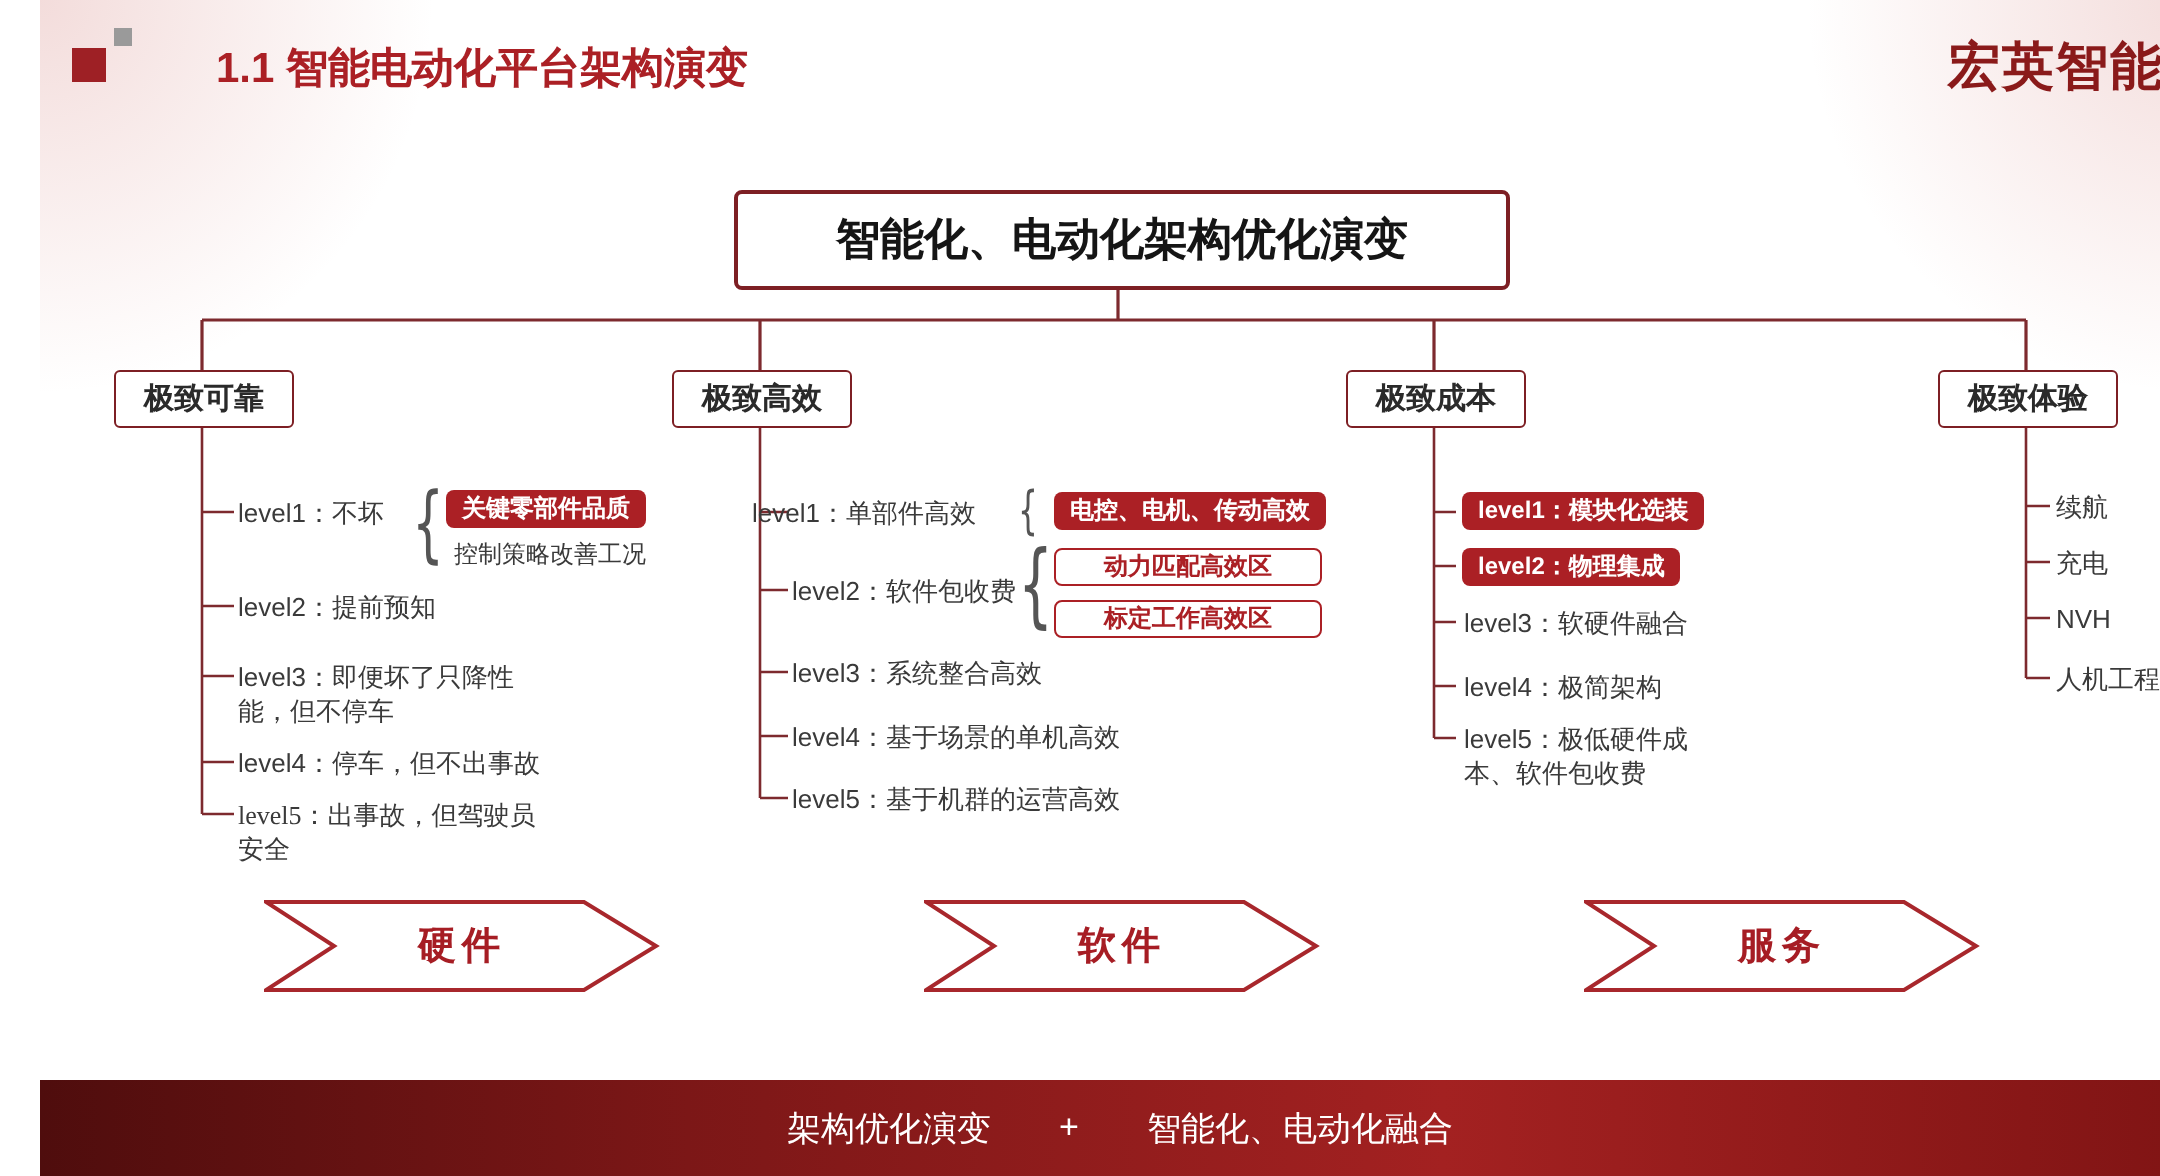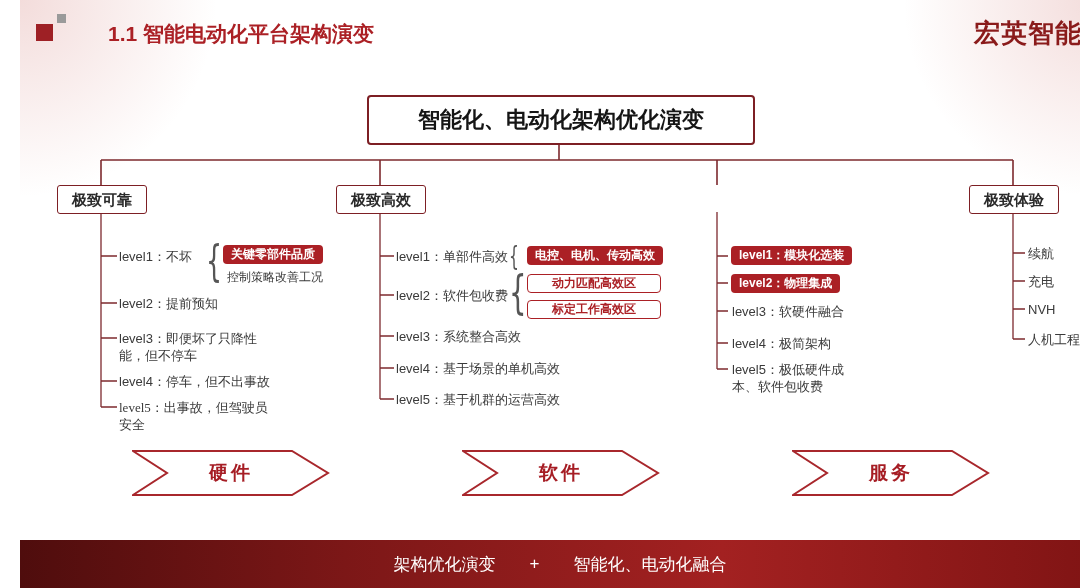--- a/index.html
+++ b/index.html
@@ -59,32 +59,33 @@
     <path d="M81 212 V407 M81 256 H97 M81 303 H97 M81 338 H97 M81 381 H97 M81 407 H97" stroke="#7d2a2e" stroke-width="1.3" fill="none"></path>
     <path d="M360 212 V399 M360 256 H374 M360 295 H374 M360 336 H374 M360 368 H374 M360 399 H374" stroke="#7d2a2e" stroke-width="1.3" fill="none"></path>
     <path d="M697 212 V369 M697 256 H708 M697 283 H708 M697 311 H708 M697 343 H708 M697 369 H708" stroke="#7d2a2e" stroke-width="1.3" fill="none"></path>
     <path d="M993 212 V339 M993 253 H1005 M993 281 H1005 M993 309 H1005 M993 339 H1005" stroke="#7d2a2e" stroke-width="1.3" fill="none"></path>
   </svg>
 
   <div class="rootbox">智能化、电动化架构优化演变</div>
 
   <div class="branch" style="left:37px;">极致可靠</div>
   <div class="branch" style="left:316px;">极致高效</div>
+  <div class="branch" style="left:653px;">极致成本</div>
   <div class="branch" style="left:949px;">极致体验</div>
 
   <div class="lvl" style="left:99px;top:248px;">level1：不坏</div>
   <span class="brace" style="left:186px;top:241px;font-size:42px;">{</span>
   <div class="badge filled" style="left:203px;top:245px;">关键零部件品质</div>
   <div class="subitem" style="left:207px;top:270px;">控制策略改善工况</div>
   <div class="lvl" style="left:99px;top:295px;">level2：提前预知</div>
   <div class="lvl wrap" style="left:99px;top:330px;width:156px;">level3：即便坏了只降性能，但不停车</div>
   <div class="lvl" style="left:99px;top:373px;">level4：停车，但不出事故</div>
   <div class="lvl wrap" style="left:99px;top:399px;width:156px;font-family:Liberation Serif, serif;">level5：出事故，但驾驶员安全</div>
 
-  <div class="lvl" style="left:376px;top:248px;">level1：单部件高效</div>
+  <div class="lvl" style="left:356px;top:248px;">level1：单部件高效</div>
   <span class="brace" style="left:489px;top:243px;font-size:26px;">{</span>
   <div class="badge filled" style="left:507px;top:246px;">电控、电机、传动高效</div>
   <div class="lvl" style="left:376px;top:287px;">level2：软件包收费</div>
   <span class="brace" style="left:489px;top:269px;font-size:46px;">{</span>
   <div class="badge outline" style="left:507px;top:274px;">动力匹配高效区</div>
   <div class="badge outline" style="left:507px;top:300px;">标定工作高效区</div>
   <div class="lvl" style="left:376px;top:328px;">level3：系统整合高效</div>
   <div class="lvl" style="left:376px;top:360px;">level4：基于场景的单机高效</div>
   <div class="lvl" style="left:376px;top:391px;">level5：基于机群的运营高效</div>
 

